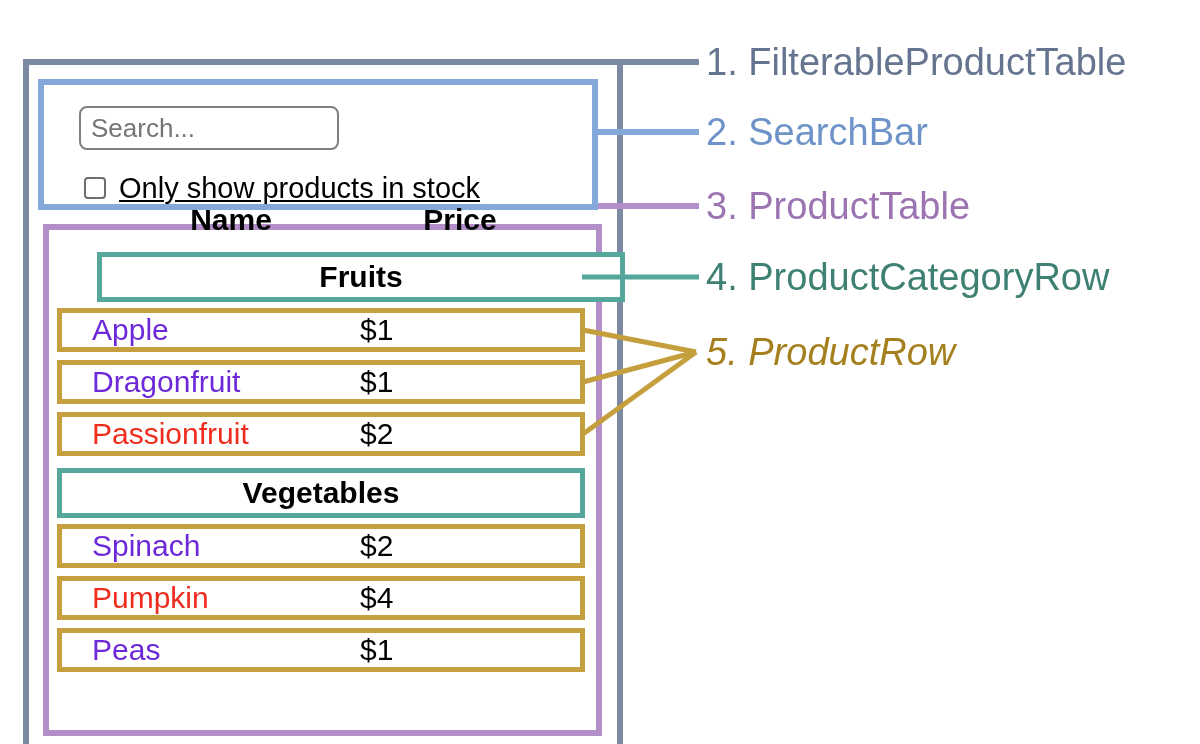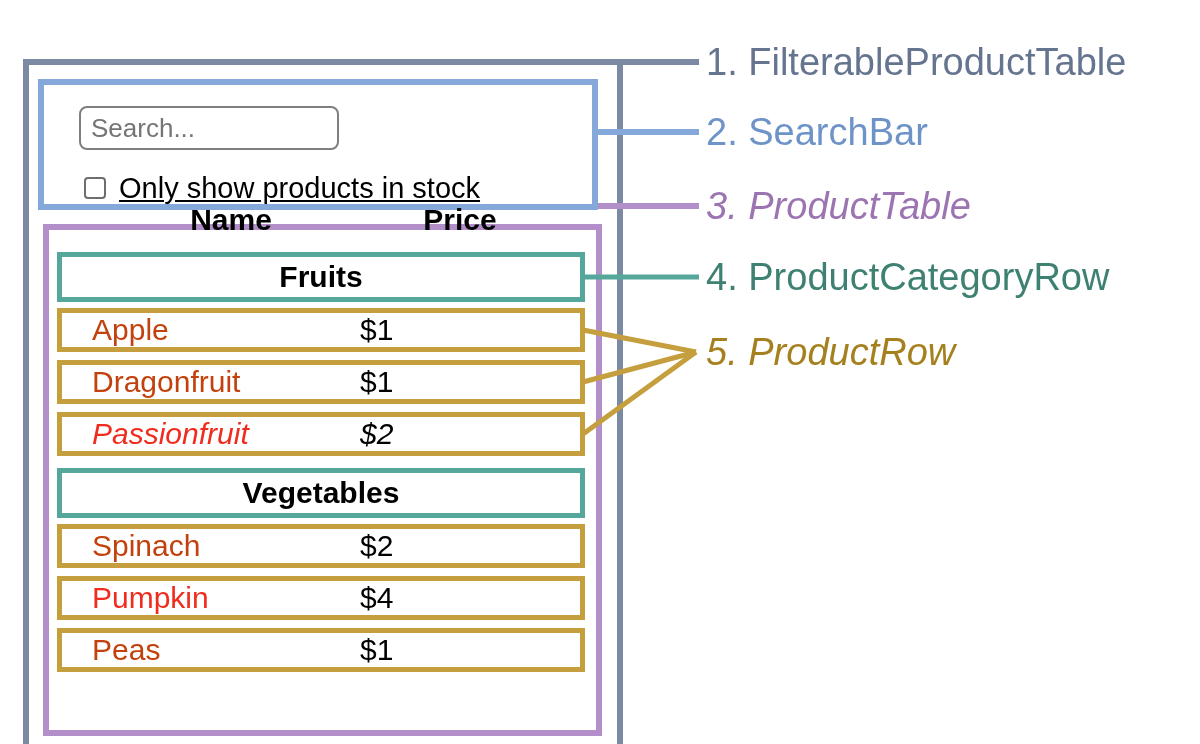--- a/index.html
+++ b/index.html
@@ -41,24 +41,24 @@
   .box-table { left: 43px; top: 188px; width: 559px; height: 512px; border: 6px solid #b38fc9; }
 
   .th { position: absolute; transform: translateX(-50%); top: 203px; font-size: 30px; font-weight: bold; color: #000; white-space: nowrap; }
   .th-name { left: 231px; }
   .th-price { left: 412px; margin-left: 48px; }
 
   .row { position: absolute; left: 57px; width: 528px; background: #fff; display: flex; align-items: center; }
   .row-cat { height: 50px; border: 5px solid #55a79b; justify-content: center; }
   .row-cat .cat-label { font-size: 30px; font-weight: bold; color: #000; }
   .row-prod { height: 44px; border: 5px solid #c59f3d; }
-  .row-prod .p-name { position: absolute; left: 30px; font-size: 30px; color: #c2410c; white-space: nowrap; }
+  .row-prod .p-name { position: absolute; left: 30px; font-size: 30px; color: #6d28d9; white-space: nowrap; }
   .row-prod .p-price { position: absolute; left: 298px; font-size: 30px; color: #000; white-space: nowrap; }
 
-  .r-fruits   { top: 252px; }
+  .r-fruits   { top: 252px; margin-left: 40px; }
   .r-apple    { top: 308px; }
   .r-dragon   { top: 360px; }
   .r-passion  { top: 412px; }
   .r-veg      { top: 468px; }
   .r-spinach  { top: 524px; }
   .r-pumpkin  { top: 576px; }
   .r-peas     { top: 628px; }
 
   
   .connectors { position: absolute; left: 0; top: 0; width: 1200px; height: 744px; pointer-events: none; }
@@ -99,21 +99,21 @@
   </div>
 
   <div class="row row-prod r-apple" style="border-color: rgb(197, 159, 61);">
     <span class="p-name">Apple</span>
     <span class="p-price">$1</span>
   </div>
   <div class="row row-prod r-dragon" style="border-color: rgb(197, 159, 61);">
     <span class="p-name">Dragonfruit</span>
     <span class="p-price">$1</span>
   </div>
-  <div class="row row-prod r-passion" style="border-color: rgb(197, 159, 61); font-style: italic;">
+  <div class="row row-prod r-passion" style="border-color: rgb(197, 159, 61);">
     <span class="p-name" style="color: rgb(240, 44, 30);">Passionfruit</span>
     <span class="p-price">$2</span>
   </div>
 
   <div class="row row-cat r-veg" style="border-color: rgb(85, 167, 155);">
     <span class="cat-label">Vegetables</span>
   </div>
 
   <div class="row row-prod r-spinach" style="border-color: rgb(197, 159, 61);">
     <span class="p-name">Spinach</span>
@@ -133,17 +133,17 @@
     <line x1="594" y1="132" x2="699" y2="132" stroke-width="6" style="stroke: rgb(132, 168, 218);"></line>
     <line x1="598" y1="206" x2="699" y2="206" stroke-width="6" style="stroke: rgb(179, 143, 201);"></line>
     <line x1="582" y1="277" x2="699" y2="277" stroke-width="5" style="stroke: rgb(85, 167, 155);"></line>
     <line x1="583" y1="330" x2="696" y2="352" stroke-width="5" style="stroke: rgb(197, 159, 61);"></line>
     <line x1="583" y1="382" x2="696" y2="352" stroke-width="5" style="stroke: rgb(197, 159, 61);"></line>
     <line x1="583" y1="434" x2="696" y2="352" stroke-width="5" style="stroke: rgb(197, 159, 61);"></line>
   </svg>
 
   <div class="legend-label l1" style="color: rgb(102, 117, 143);">1. FilterableProductTable</div>
   <div class="legend-label l2" style="color: rgb(109, 147, 200);">2. SearchBar</div>
-  <div class="legend-label l3" style="color: rgb(155, 116, 177); font-style: italic;">3. ProductTable</div>
+  <div class="legend-label l3" style="color: rgb(155, 116, 177);">3. ProductTable</div>
   <div class="legend-label l4" style="color: rgb(62, 129, 115);">4. ProductCategoryRow</div>
   <div class="legend-label l5" style="color: rgb(165, 128, 31);">5. ProductRow</div>
 
 </div>
 
 </body></html>

